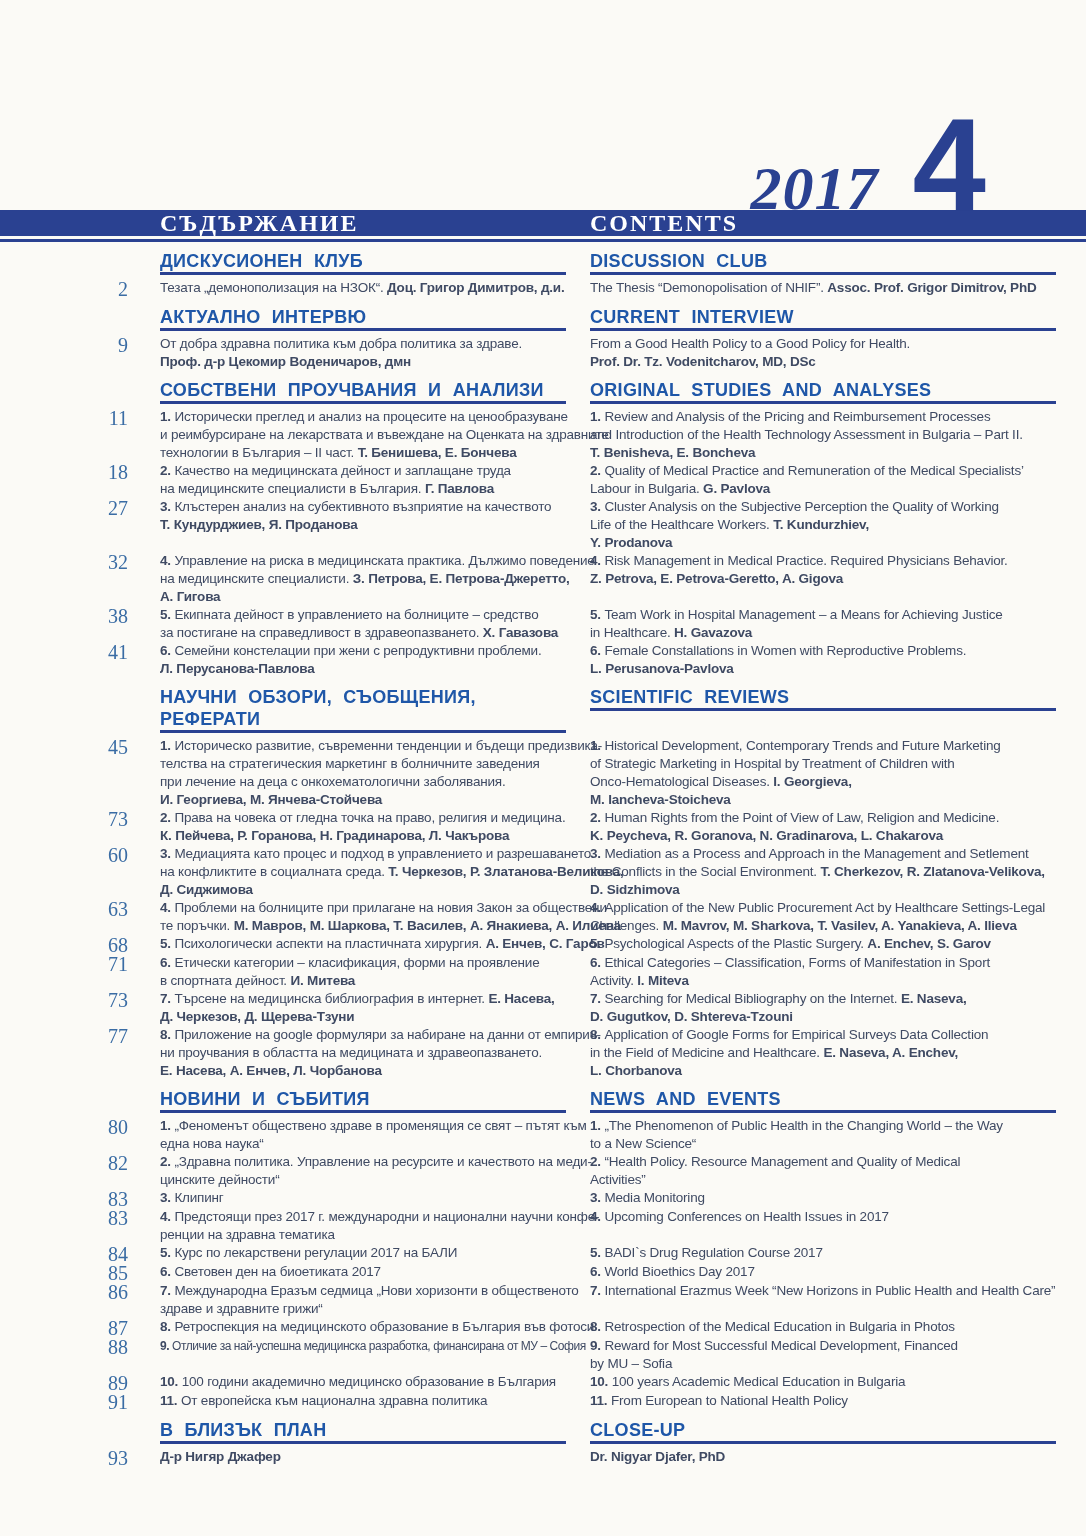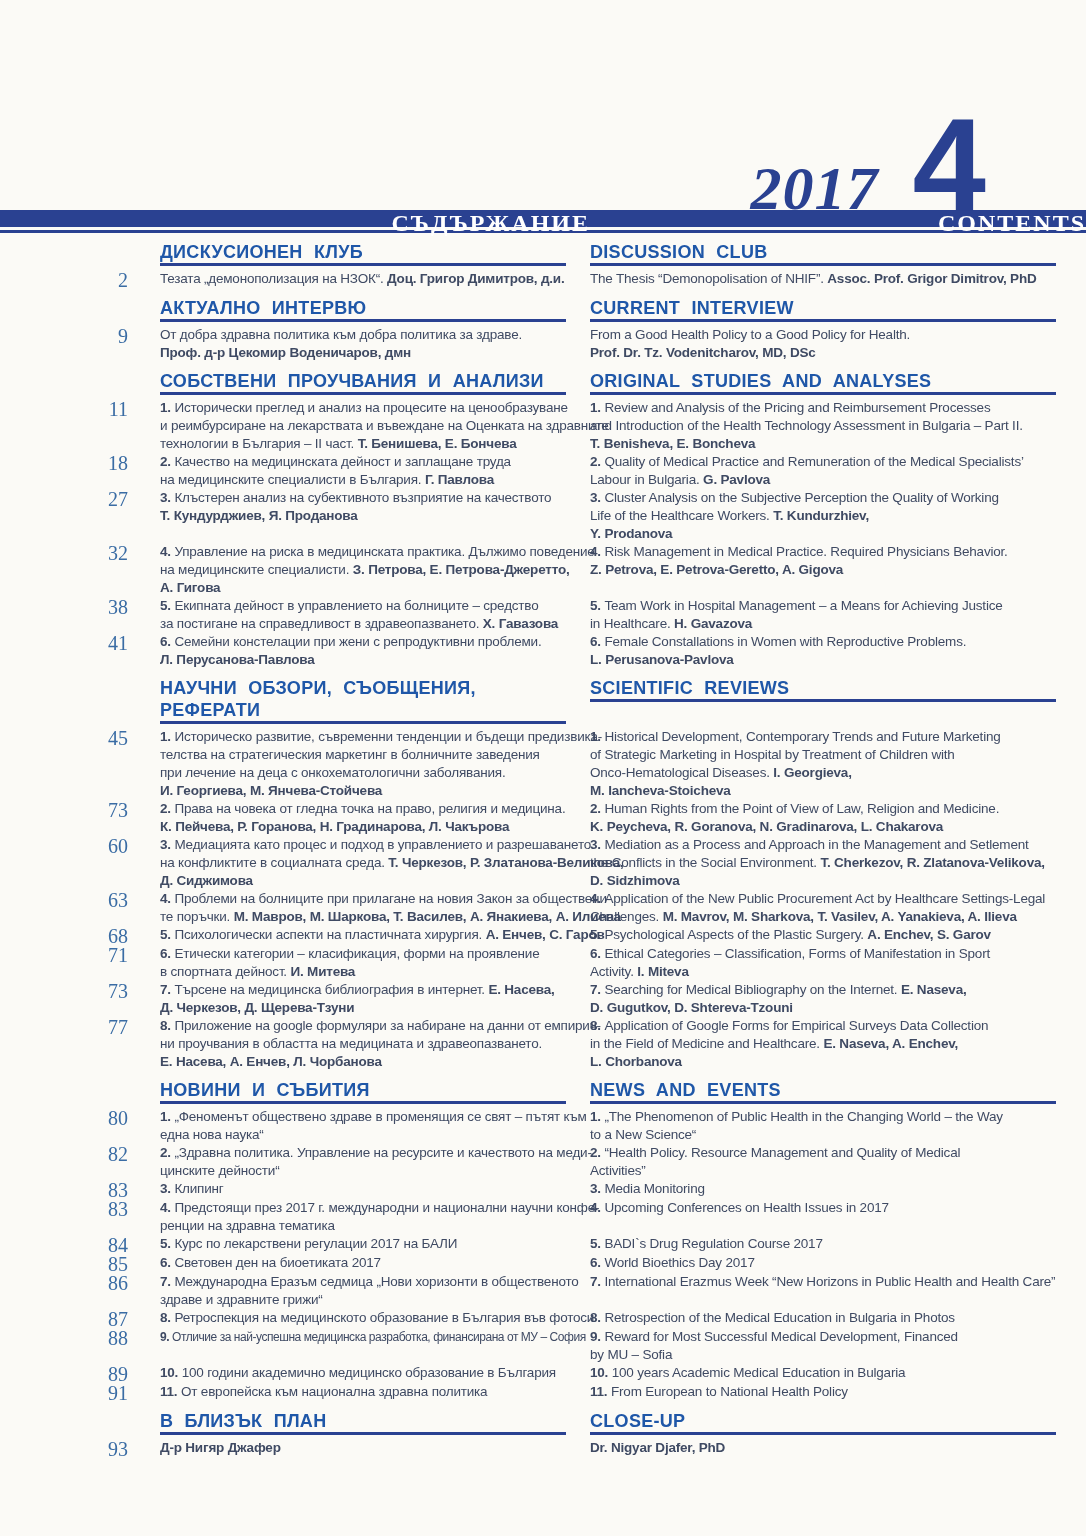--- a/index.html
+++ b/index.html
@@ -33,24 +33,23 @@
   }
   .issue{
     font-family:"Liberation Sans",sans-serif;
     font-weight:bold;
     font-size:132px;line-height:90px;
     color:var(--navy);
     margin-left:34px;
   }
   
   .bar{
-    height:17px;background:var(--navy);
+    height:26px;background:var(--navy);
     display:grid;grid-template-columns:160px 430px 1fr;
     align-items:center;
-    text-align:right;
   }
   .bar-label{
     color:#ffffff;
     font-family:"Liberation Serif",serif;
     font-weight:bold;font-size:24px;
     letter-spacing:2px;
   }
   .bar-rule{height:3px;background:var(--navy);margin-top:3px;}
   
   #toc{padding-top:0;}

